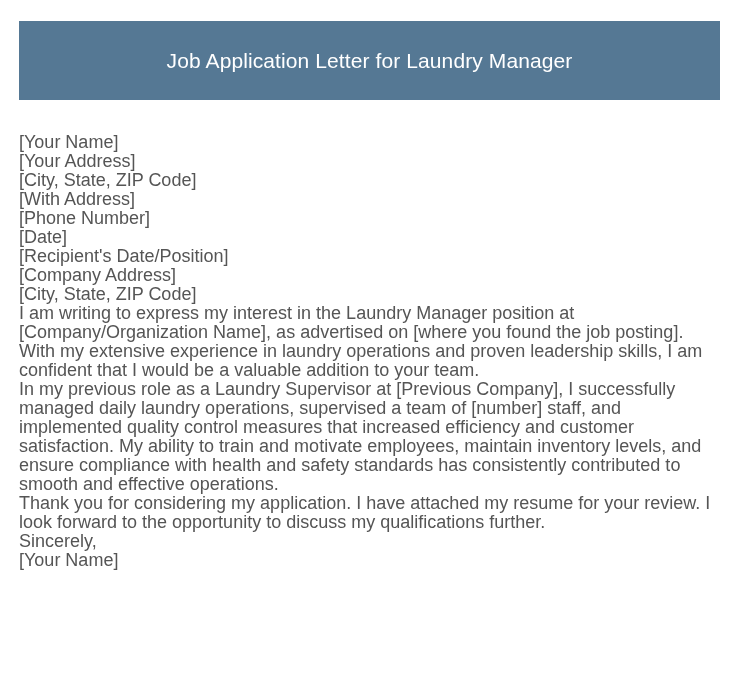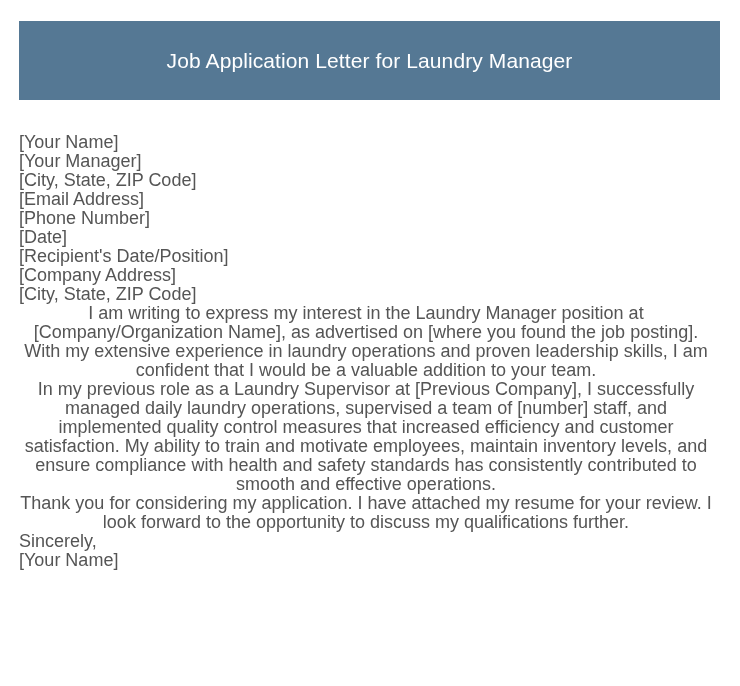--- a/index.html
+++ b/index.html
@@ -60,38 +60,38 @@
     margin: 0;
     padding: 0;
     color: #555555;
     font-size: 18px;
     line-height: 19px;
     font-family: "Liberation Sans", sans-serif;
     word-wrap: break-word;
     overflow-wrap: break-word;
   }
   .letter-paragraph {
-    text-align: center;
+    text-align: left;
   }
 </style>
 </head>
 <body>
 
 <div class="page">
 
   <div class="doc-header">
     <div class="doc-title">Job Application Letter for Laundry Manager</div>
   </div>
 
   <div class="letter-body">
 
     <div class="letter-line">[Your Name]</div>
-    <div class="letter-line">[Your Manager]</div>
+    <div class="letter-line">[Your Address]</div>
     <div class="letter-line">[City, State, ZIP Code]</div>
-    <div class="letter-line">[Email Address]</div>
+    <div class="letter-line">[With Address]</div>
     <div class="letter-line">[Phone Number]</div>
 
     <div class="letter-line">[Date]</div>
 
     <div class="letter-line">[Recipient's Date/Position]</div>
     <div class="letter-line">[Company Address]</div>
     <div class="letter-line">[City, State, ZIP Code]</div>
 
 
     <p class="letter-paragraph">I am writing to express my interest in the Laundry Manager position at [Company/Organization Name], as advertised on [where you found the job posting]. With my extensive experience in laundry operations and proven leadership skills, I am confident that I would be a valuable addition to your team.</p>

